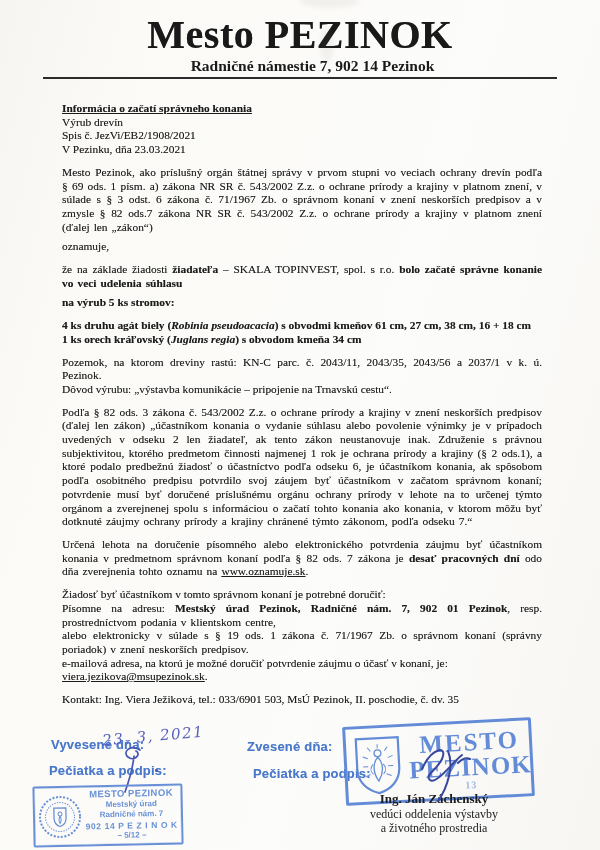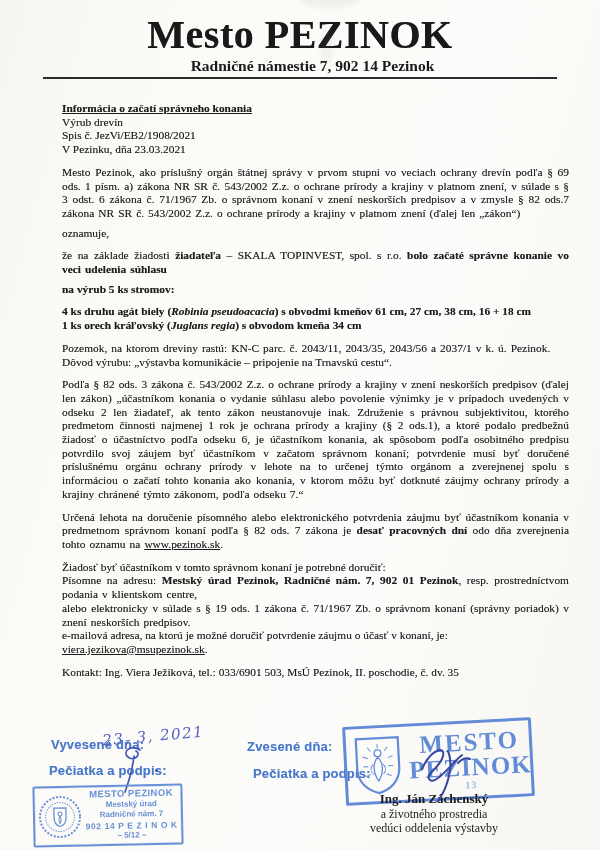--- a/index.html
+++ b/index.html
@@ -24,21 +24,21 @@
   }
   .doc-subtitle{
     font-size:15.5px;font-weight:bold;margin-top:1px;line-height:17px;color:#1a1a1a;margin-left:25px;
   }
   .header-rule{
     width:514px;height:0;margin:3px auto 0;
     border-top:2.6px solid #2c2c2c;
   }
   
   .content{
-    padding:23px 31px 0 62px;
+    padding:23px 58px 0 62px;
     font-size:11.4px;
     line-height:13.7px;
     text-shadow:0 0 0.35px rgba(20,20,20,0.45);
   }
   .content p{margin:0;}
   .subject{font-weight:bold;text-decoration:underline;}
   .just{text-align:justify;word-spacing:1.2px;}
   .center{text-align:left;}
   .b{font-weight:bold;}
   .i{font-style:italic;}
@@ -143,21 +143,21 @@
 
     <p class="b gap-md"><span>4 ks druhu agát biely (</span><span class="i">Robinia pseudoacacia</span><span>) s obvodmi kmeňov 61 cm, 27 cm, 38 cm, 16 + 18 cm</span></p>
     <p class="b"><span>1 ks orech kráľovský (</span><span class="i">Juglans regia</span><span>) s obvodom kmeňa 34 cm</span></p>
 
 
     <p class="just gap-md">Pozemok, na ktorom dreviny rastú: KN-C parc. č. 2043/11, 2043/35, 2043/56 a 2037/1 v k. ú. Pezinok.</p>
     <p>Dôvod výrubu: „výstavba komunikácie – pripojenie na Trnavskú cestu“.</p>
 
     <p class="just gap-md">Podľa § 82 ods. 3 zákona č. 543/2002 Z.z.  o ochrane prírody a krajiny v znení  neskorších   predpisov (ďalej len zákon)  „účastníkom konania o vydanie súhlasu alebo povolenie výnimky  je  v prípadoch uvedených  v odseku 2 len žiadateľ, ak tento zákon neustanovuje inak. Združenie s právnou subjektivitou, ktorého predmetom činnosti najmenej 1 rok je  ochrana prírody a krajiny (§ 2 ods.1), a ktoré  podalo predbežnú žiadosť o účastníctvo podľa odseku 6, je účastníkom konania, ak spôsobom podľa osobitného predpisu potvrdilo svoj záujem byť účastníkom v začatom správnom konaní; potvrdenie musí byť doručené príslušnému orgánu ochrany prírody v lehote na to  určenej  týmto orgánom a zverejnenej spolu s informáciou o začatí tohto konania ako konania,  v ktorom môžu  byť dotknuté záujmy ochrany prírody a krajiny chránené týmto zákonom, podľa odseku 7.“</p>
 
-    <p class="just gap-md"><span>Určená  lehota na doručenie písomného alebo elektronického potvrdenia záujmu byť účastníkom konania v predmetnom správnom konaní podľa § 82 ods. 7 zákona je </span><span class="b">desať pracovných dní</span><span>  odo dňa zverejnenia tohto oznamu na </span><span class="doc-link">www.pezinok.sk</span><span>.</span></p>
+    <p class="just gap-md"><span>Určená  lehota na doručenie písomného alebo elektronického potvrdenia záujmu byť účastníkom konania v predmetnom správnom konaní podľa § 82 ods. 7 zákona je </span><span class="b">desať pracovných dní</span><span>  odo dňa zverejnenia tohto oznamu na </span><span class="doc-link">www.oznamuje.sk</span><span>.</span></p>
 
     <p class="gap-md">Žiadosť byť účastníkom v tomto správnom konaní je potrebné doručiť:</p>
     <p class="just"><span>Písomne na adresu: </span><span class="b">Mestský úrad Pezinok, Radničné nám. 7, 902 01 Pezinok</span><span>, resp. prostredníctvom podania v klientskom centre,</span></p>
     <p class="just">alebo elektronicky v súlade s § 19 ods. 1 zákona č. 71/1967 Zb. o správnom konaní (správny poriadok) v znení neskorších predpisov.</p>
     <p>e-mailová adresa, na ktorú je možné doručiť potvrdenie záujmu o účasť v konaní, je:</p>
     <p><span class="doc-link">viera.jezikova@msupezinok.sk</span><span>.</span></p>
 
     <p class="gap-md">Kontakt: Ing. Viera Ježiková, tel.: 033/6901 503, MsÚ Pezinok, II. poschodie, č. dv. 35</p>
   </div>
 
@@ -218,17 +218,17 @@
       <div class="bs-num">13</div>
     </div>
   </div>
 
   <svg class="sig-big" width="78" height="72" viewBox="0 0 78 72">
     <path d="M18,34 C28,12 44,10 38,24 C33,35 20,40 26,45 C32,50 48,28 58,20 M44,16 C50,30 44,52 34,66 M54,28 C58,24 62,22 66,24" fill="none" stroke="#39489e" stroke-width="2" stroke-linecap="round"></path>
   </svg>
 
   <div class="signatory">
     <div class="name">Ing. Ján Záchenský</div>
+    <div class="role">vedúci oddelenia výstavby</div>
     <div class="role">a životného prostredia</div>
-    <div class="role">vedúci oddelenia výstavby</div>
   </div>
 
 </div>
 
 </body></html>

